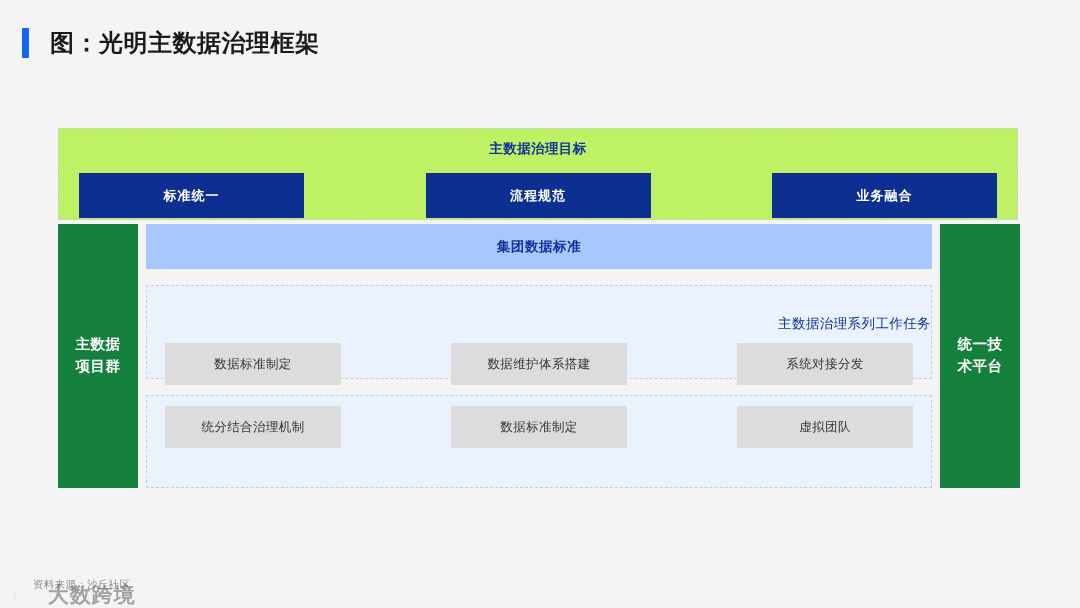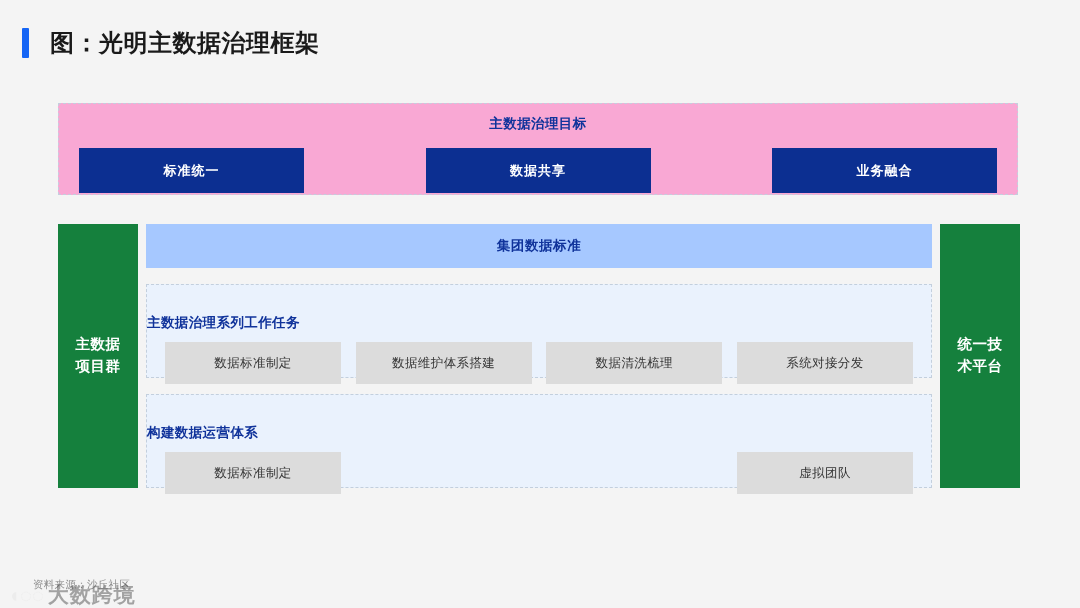--- a/index.html
+++ b/index.html
@@ -37,24 +37,24 @@
     font-weight: bold;
     color: #1a1a1a;
     letter-spacing: 0.5px;
     white-space: nowrap;
   }
 
   
   .goals-panel {
     position: absolute;
     left: 58px;
-    top: 103px;
+    top: 128px;
     width: 960px;
     height: 92px;
-    background: #f9a8d4;
+    background: #bef264;
     border: 1px dashed #c3cfdd;
     box-sizing: border-box;
   }
   .goals-title {
     text-align: center;
     font-size: 13.5px;
     font-weight: bold;
     color: #10339b;
     margin-top: 11px;
     letter-spacing: 0.4px;
@@ -130,23 +130,23 @@
 
   .task-group {
     background: #eaf2fd;
     border: 1px dashed #c3cfdd;
     box-sizing: border-box;
     height: 94px;
     padding: 0;
   }
   .task-group + .task-group { margin-top: 16px; }
   .task-group-title {
-    text-align: left;
+    text-align: right;
     font-size: 13.5px;
-    font-weight: bold;
+    font-weight: normal;
     color: #10339b;
     margin-top: 29px;
     letter-spacing: 0.4px;
   }
   .task-items {
     display: flex;
     justify-content: space-between;
     padding: 0 18px;
     margin-top: 10px;
   }
@@ -199,49 +199,48 @@
 
 <div class="title-row">
   <div class="title-bar"></div>
   <div class="title-text">图：光明主数据治理框架</div>
 </div>
 
 <div class="goals-panel">
   <div class="goals-title">主数据治理目标</div>
   <div class="goals-boxes">
     <div class="goal-box">标准统一</div>
-    <div class="goal-box">数据共享</div>
+    <div class="goal-box">流程规范</div>
     <div class="goal-box">业务融合</div>
   </div>
 </div>
 
 <div class="middle-row">
 
   <div class="side-pillar">
     <span>主数据
 项目群</span>
   </div>
 
   <div class="center-col">
 
     <div class="standard-band">集团数据标准</div>
 
     <div class="task-group">
       <div class="task-group-title">主数据治理系列工作任务</div>
       <div class="task-items">
         <div class="task-item">数据标准制定</div>
         <div class="task-item">数据维护体系搭建</div>
-        <div class="task-item">数据清洗梳理</div>
         <div class="task-item">系统对接分发</div>
       </div>
     </div>
 
     <div class="task-group">
-      <div class="task-group-title">构建数据运营体系</div>
       <div class="task-items">
+        <div class="task-item">统分结合治理机制</div>
         <div class="task-item">数据标准制定</div>
         <div class="task-item">虚拟团队</div>
       </div>
     </div>
 
   </div>
 
   <div class="side-pillar">
     <span>统一技
 术平台</span>

